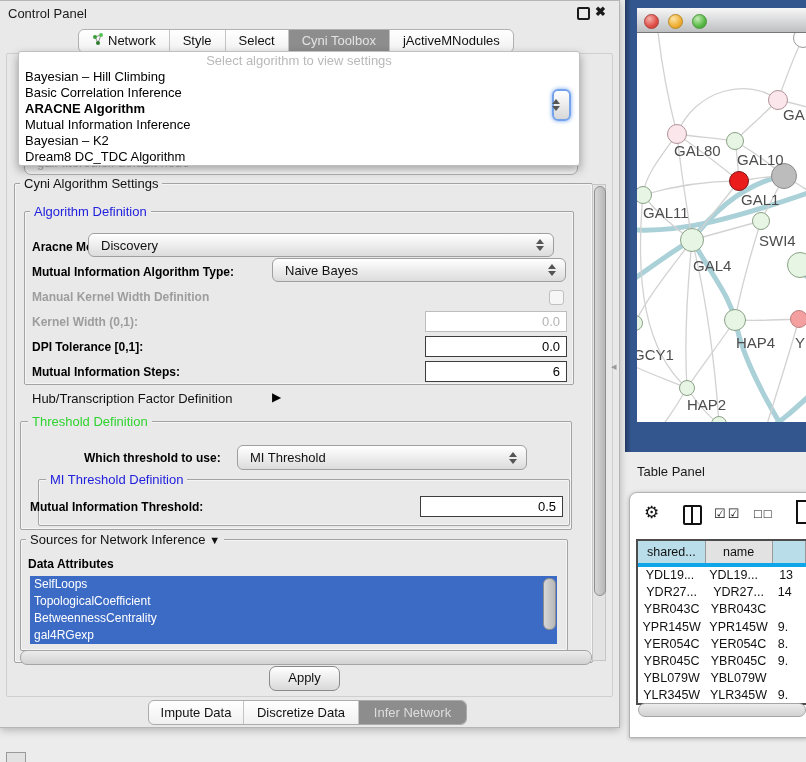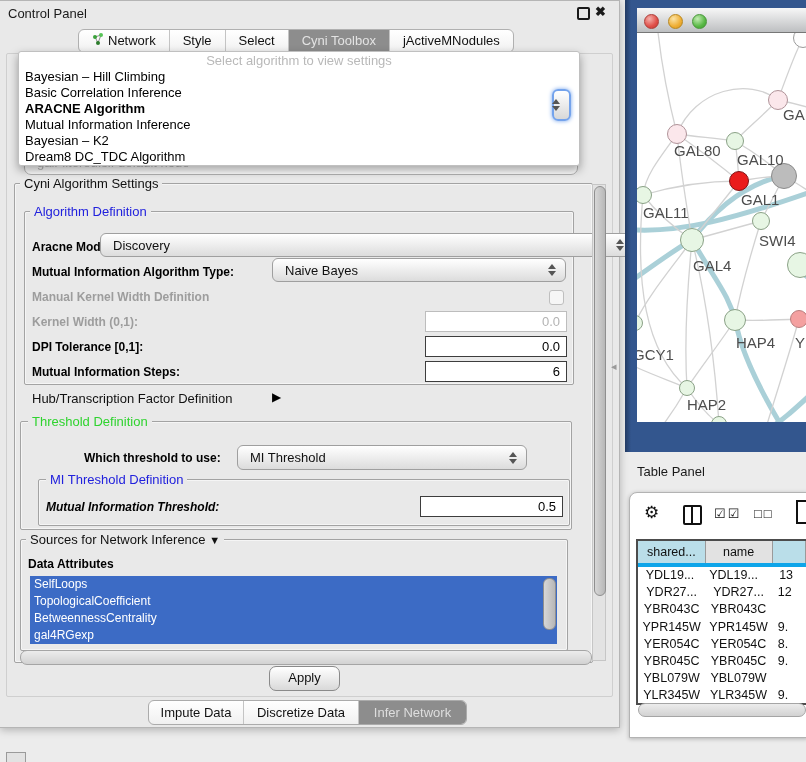--- a/index.html
+++ b/index.html
@@ -179,21 +179,21 @@
         <span class="spin"></span>
       </div>
 
     <div class="abs gbox" style="left:14px;top:182px;width:577px;height:478px;"></div>
     <span class="legend" style="left:20px;top:175px;">Cyni Algorithm Settings</span>
 
     <div class="abs gbox" style="left:24px;top:210px;width:548px;height:172px;"></div>
     <span class="legend blue" style="left:30px;top:203px;">Algorithm Definition</span>
 
     <span class="lbl" style="left:32px;top:239px;">Aracne Mode:</span>
-    <div class="combo" style="left:100px;top:232px;width:534px;height:24px;">
+    <div class="combo" style="left:88px;top:232px;width:466px;height:24px;">
       <span class="cv">Discovery</span>
       <span class="spin"></span>
     </div>
 
     <span class="lbl" style="left:32px;top:264px;">Mutual Information Algorithm Type:</span>
     <div class="combo" style="left:272px;top:257px;width:294px;height:24px;">
       <span class="cv">Naive Bayes</span>
       <span class="spin"></span>
     </div>
 
@@ -217,21 +217,21 @@
 
     <span class="lbl" style="left:84px;top:450px;">Which threshold to use:</span>
     <div class="combo" style="left:237px;top:444px;width:290px;height:25px;">
       <span class="cv">MI Threshold</span>
       <span class="spin"></span>
     </div>
 
     <div class="abs gbox" style="left:38px;top:478px;width:530px;height:45px;"></div>
     <span class="legend blue" style="left:46px;top:471px;">MI Threshold Definition</span>
 
-    <span class="lbl" style="left:46px;top:499px;font-style:italic;">Mutual Information Threshold:</span>
+    <span class="lbl" style="left:30px;top:499px;">Mutual Information Threshold:</span>
     <div class="field en" style="left:420px;top:495px;width:143px;height:21px;">0.5</div>
 
     <div class="abs gbox" style="left:20px;top:538px;width:546px;height:110px;"></div>
     <span class="legend" style="left:26px;top:531px;">
       <span>Sources for Network Inference</span>
       <span style="font-size:11px;">▼</span>
     </span>
     <span class="lbl" style="left:28px;top:556px;font-size:12px;">Data Attributes</span>
 
     <div class="abs attr-list">
@@ -356,21 +356,21 @@
     </div>
     <div class="trows">
       <div class="trow">
           <div class="td" style="width:81px;">YDL19...</div>
           <div class="td" style="width:80px;">YDL19...</div>
           <div class="td num" style="width:40px;margin-left:8px;">13</div>
         </div>
       <div class="trow">
           <div class="td" style="width:81px;">YDR27...</div>
           <div class="td" style="width:80px;">YDR27...</div>
-          <div class="td num" style="width:40px;">12</div>
+          <div class="td num" style="width:40px;">14</div>
         </div>
       <div class="trow">
           <div class="td" style="width:81px;">YBR043C</div>
           <div class="td" style="width:80px;">YBR043C</div>
           <div class="td num" style="width:40px;"></div>
         </div>
       <div class="trow">
           <div class="td" style="width:81px;">YPR145W</div>
           <div class="td" style="width:80px;">YPR145W</div>
           <div class="td num" style="width:40px;">9.</div>

